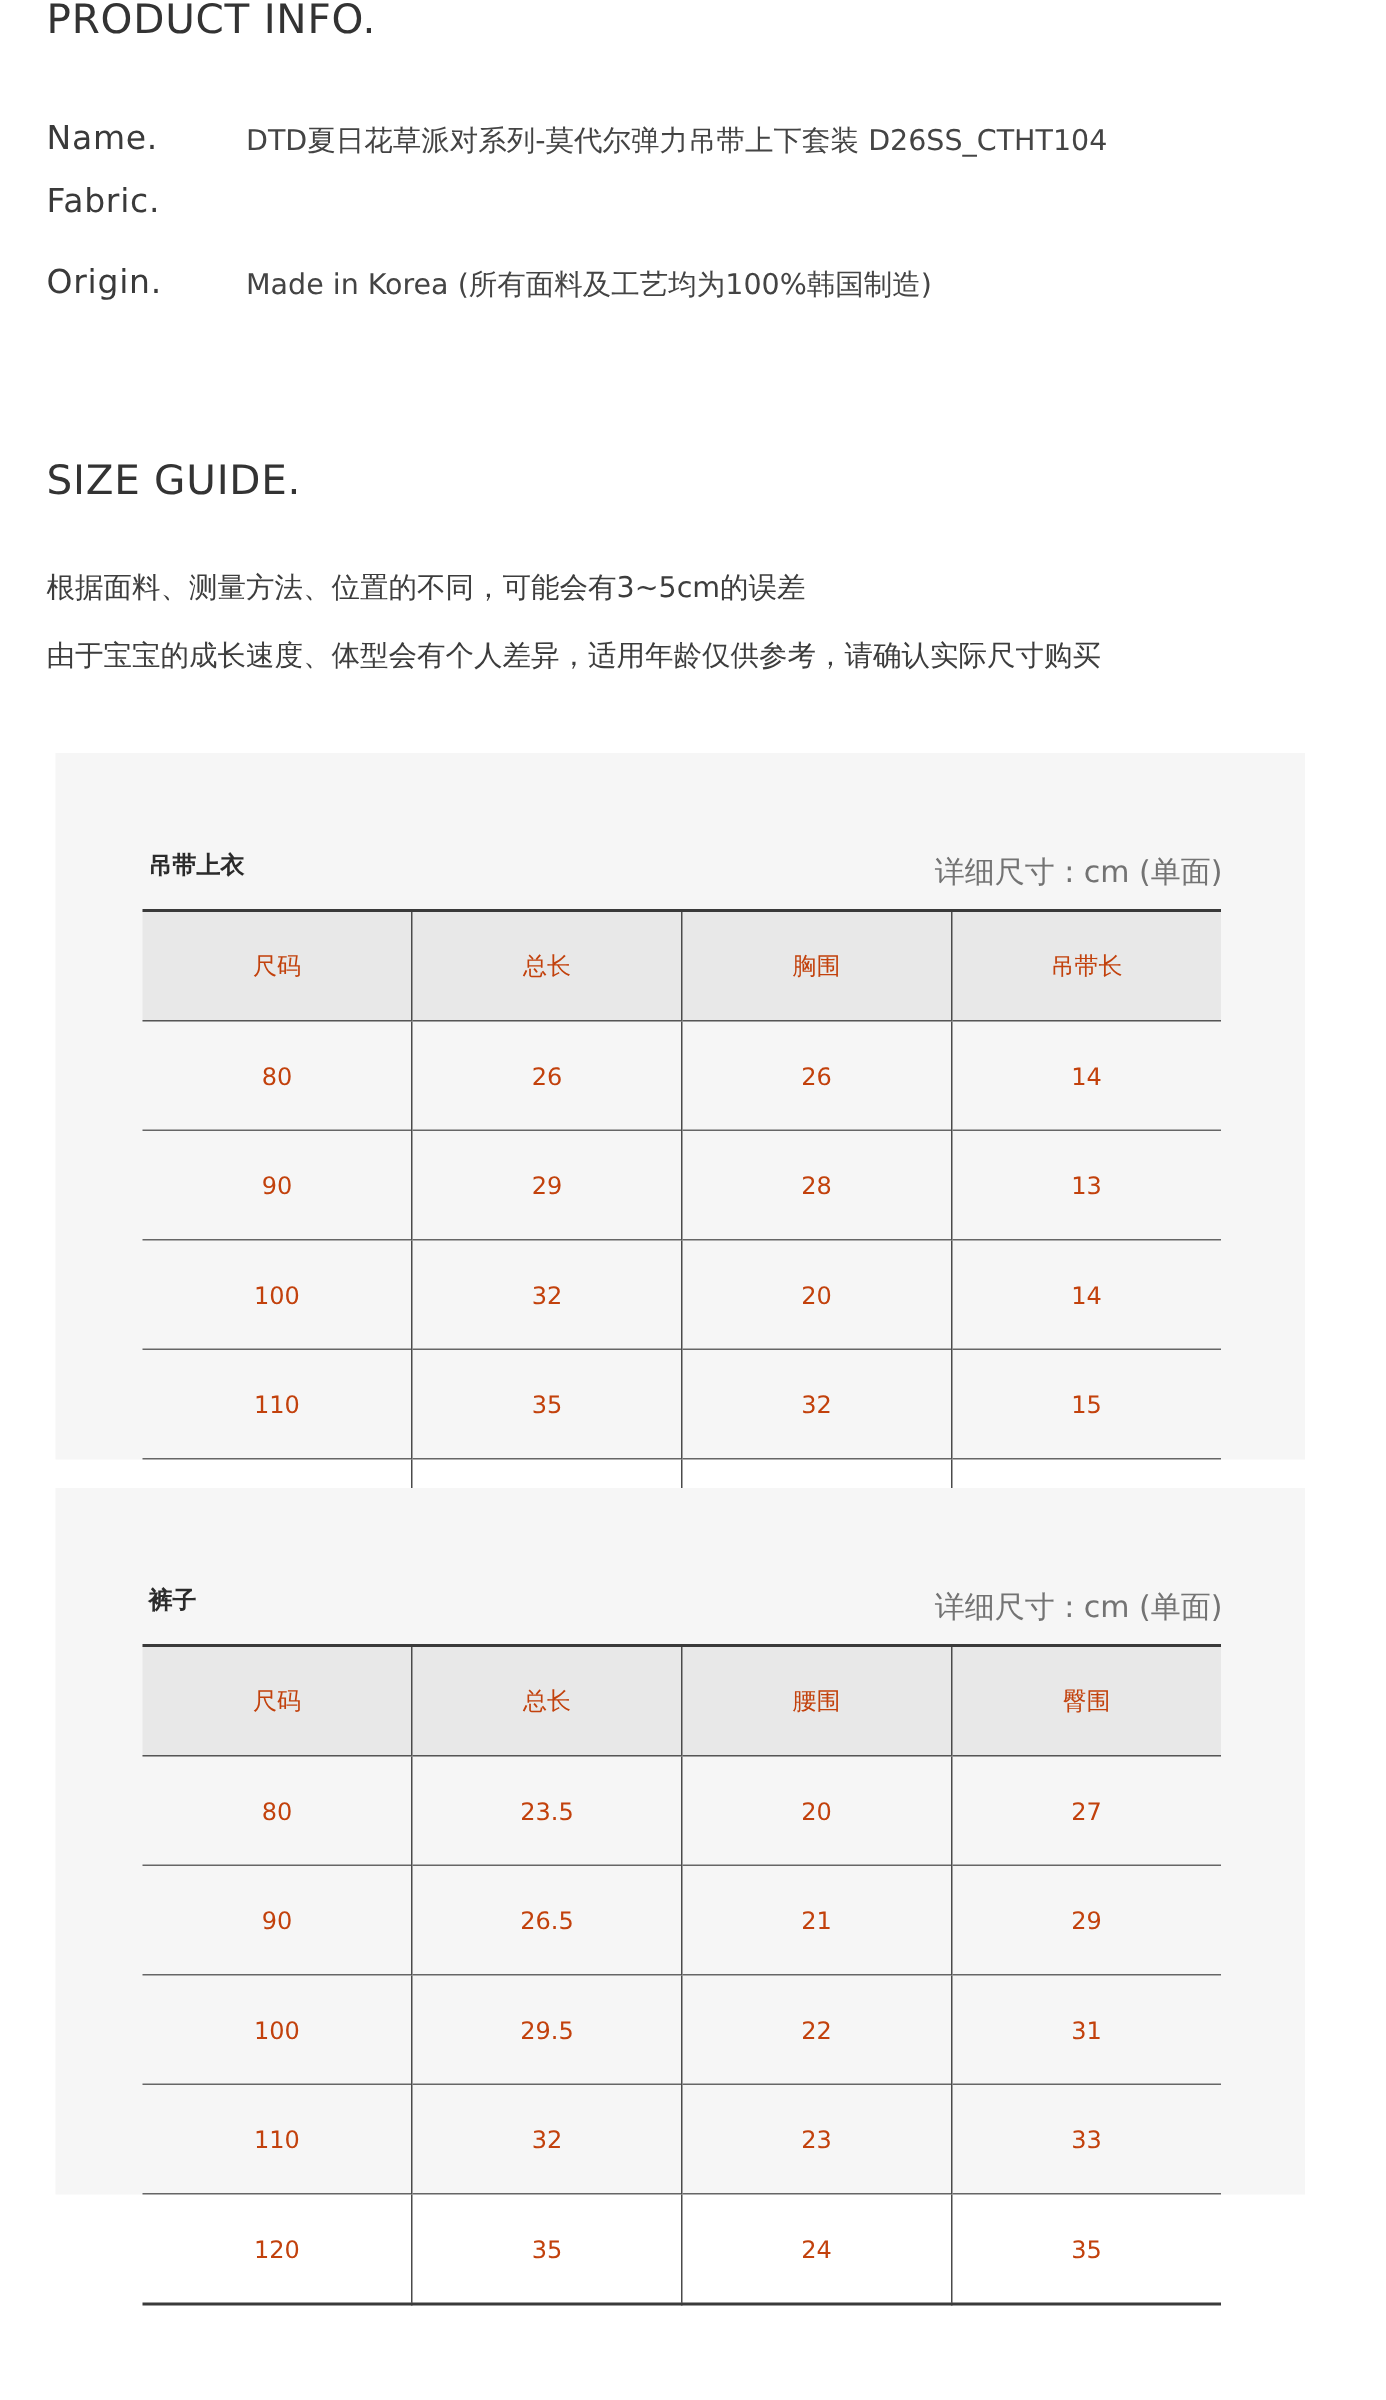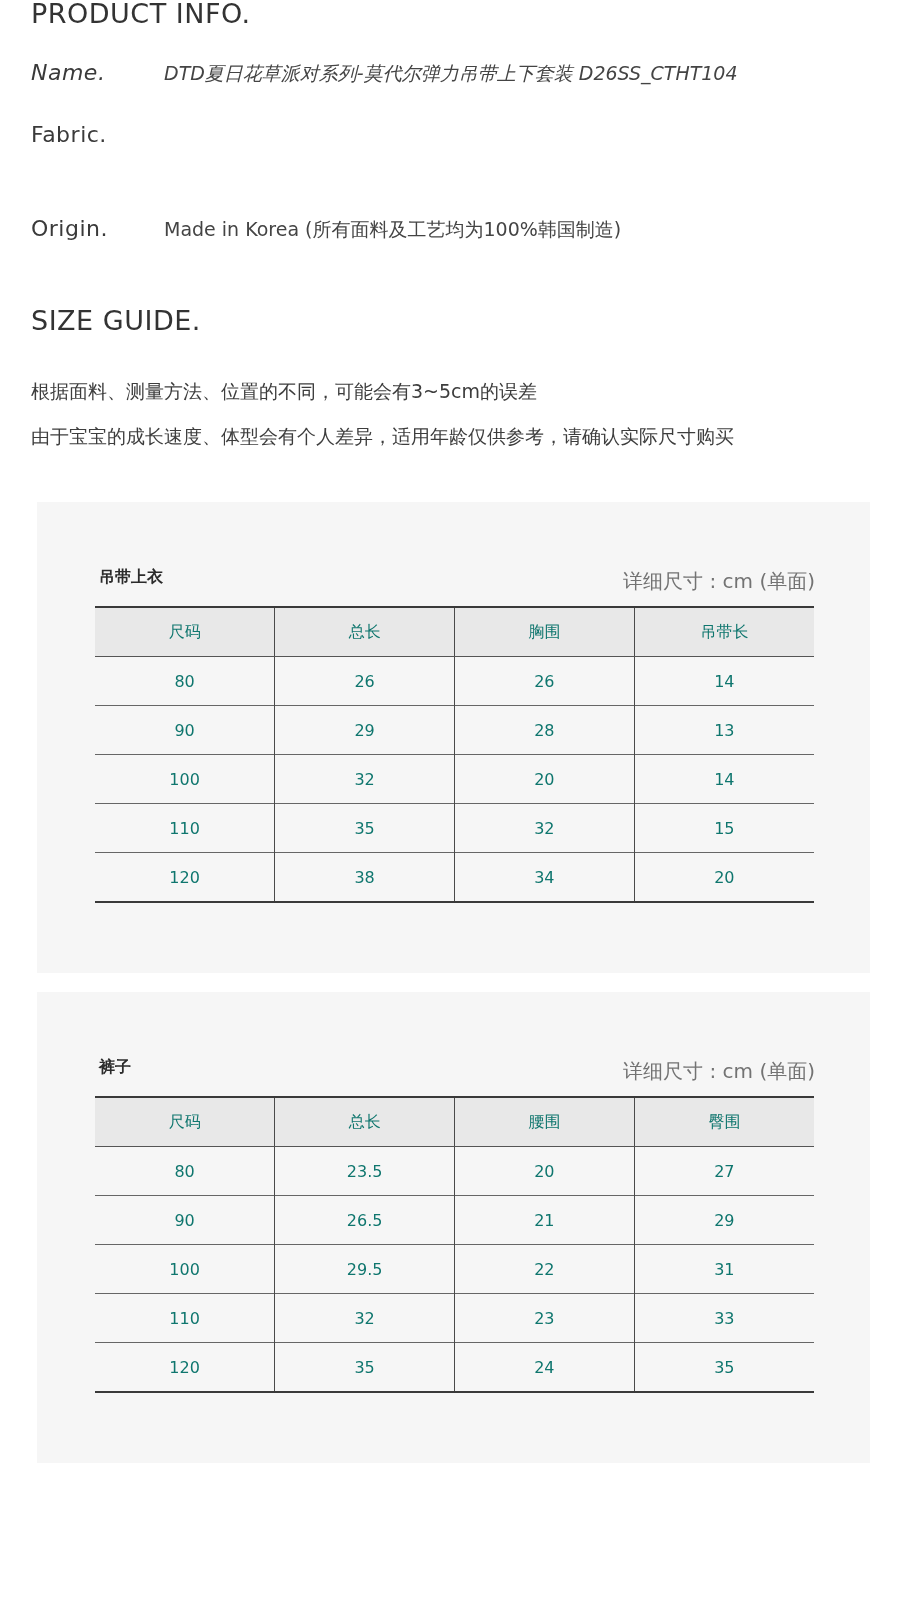--- a/index.html
+++ b/index.html
@@ -41,41 +41,41 @@
   }
   .panel-unit {
     position: absolute; right: 55px; font-size: 20px; color: #737373; white-space: nowrap;
   }
   .size-table {
     position: absolute; left: 58px; width: 719px;
     border-collapse: collapse; table-layout: fixed;
     border-top: 2px solid #3a3a3a; border-bottom: 2px solid #3a3a3a;
   }
   .size-table th, .size-table td {
-    height: 48px; text-align: center; font-size: 16px; color: #0f766e;
-    font-weight: normal; padding: 0;
+    height: 48px; text-align: center; font-size: 16px; color: #c2410c;
+    font-weight: normal; padding: 12px;
     border-left: 1px solid #4a4a4a;
   }
   .size-table th:first-child, .size-table td:first-child { border-left: none; }
   .size-table thead th { background: #e8e8e8; border-bottom: 1px solid #555555; }
   .size-table tbody tr + tr td { border-top: 1px solid #666666; }
 </style>
 </head>
 <body>
 
 <h1 id="product-title" class="section-title">PRODUCT INFO.</h1>
 
-<div class="info-row" style="top:60px;font-style:italic;">
+<div class="info-row" style="top:80px;">
   <span class="info-label">Name.</span>
   <span class="info-value">DTD夏日花草派对系列-莫代尔弹力吊带上下套装 D26SS_CTHT104</span>
 </div>
 <div class="info-row" style="top:122px;">
   <span class="info-label">Fabric.</span>
 </div>
-<div class="info-row" style="top:176px;margin-top:40px;">
+<div class="info-row" style="top:176px;">
   <span class="info-label">Origin.</span>
   <span class="info-value">Made in Korea (所有面料及工艺均为100%韩国制造)</span>
 </div>
 
 <h1 id="size-title" class="section-title">SIZE GUIDE.</h1>
 
 <div class="note" style="top:379px;">根据面料、测量方法、位置的不同，可能会有3~5cm的误差</div>
 <div class="note" style="top:424px;text-align:center;">由于宝宝的成长速度、体型会有个人差异，适用年龄仅供参考，请确认实际尺寸购买</div>
 
 <div id="panel-top" class="panel">

